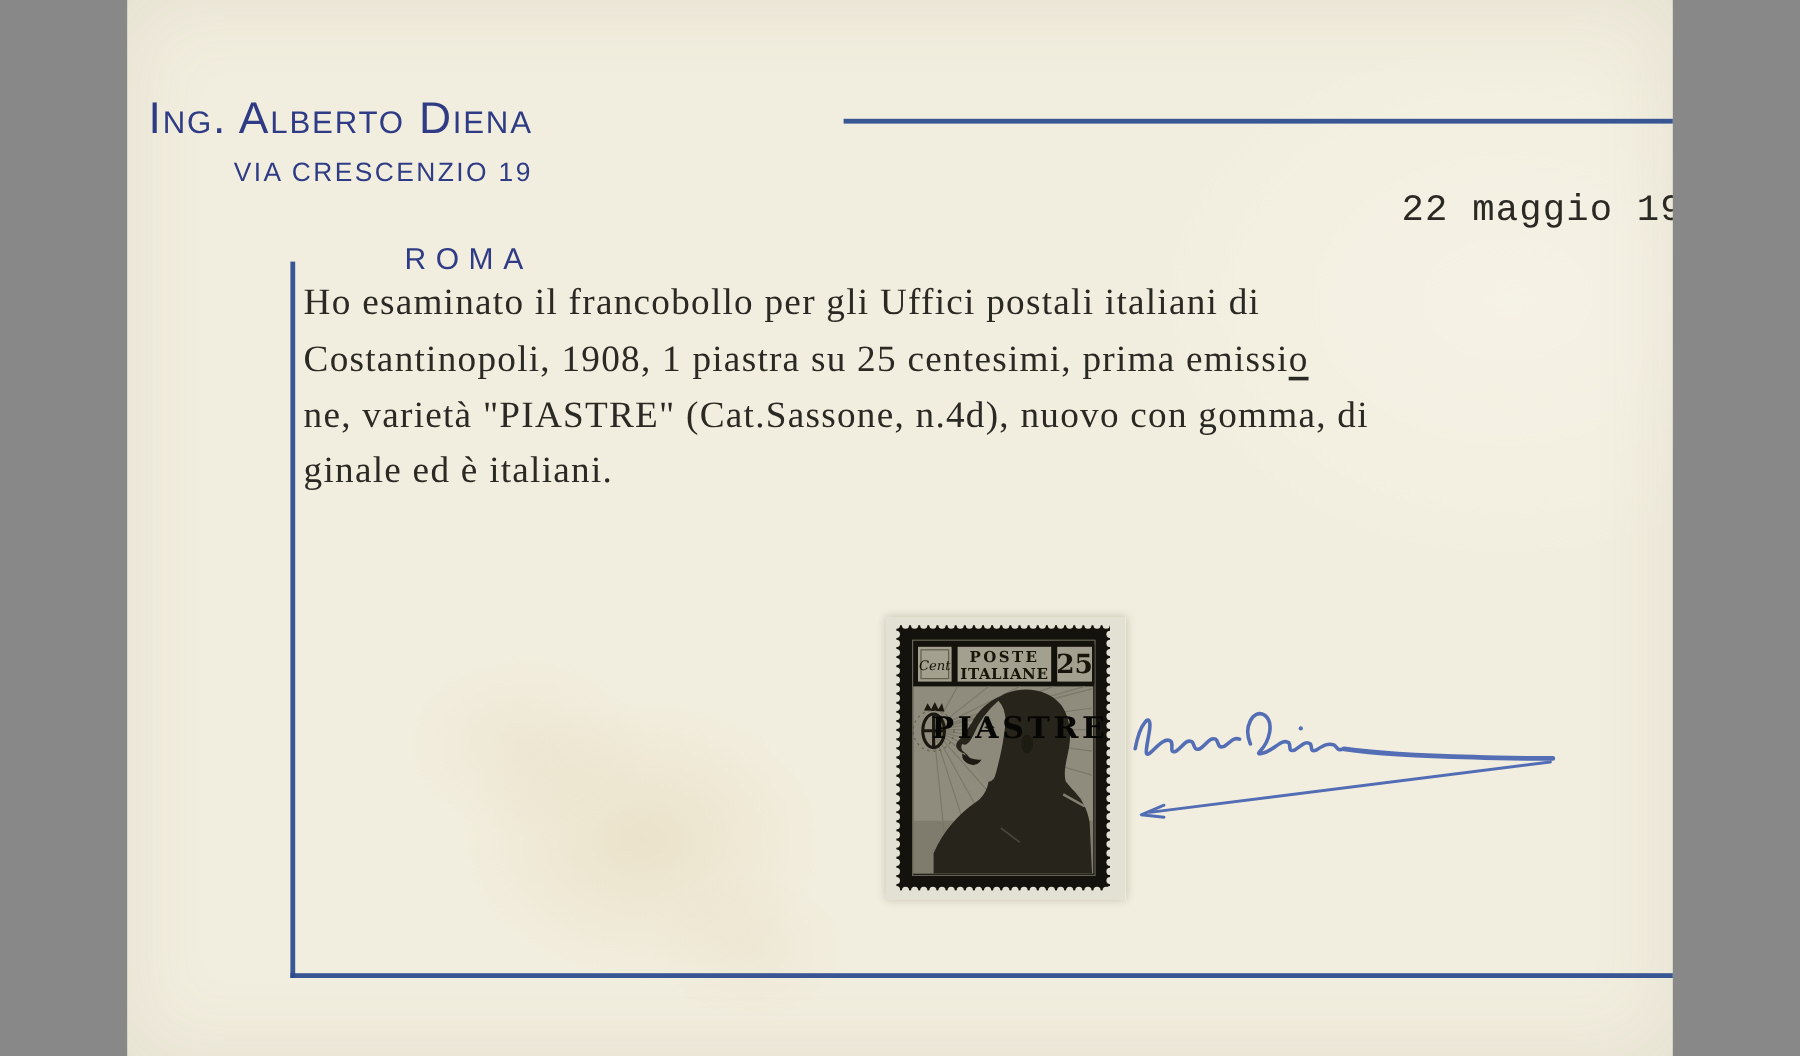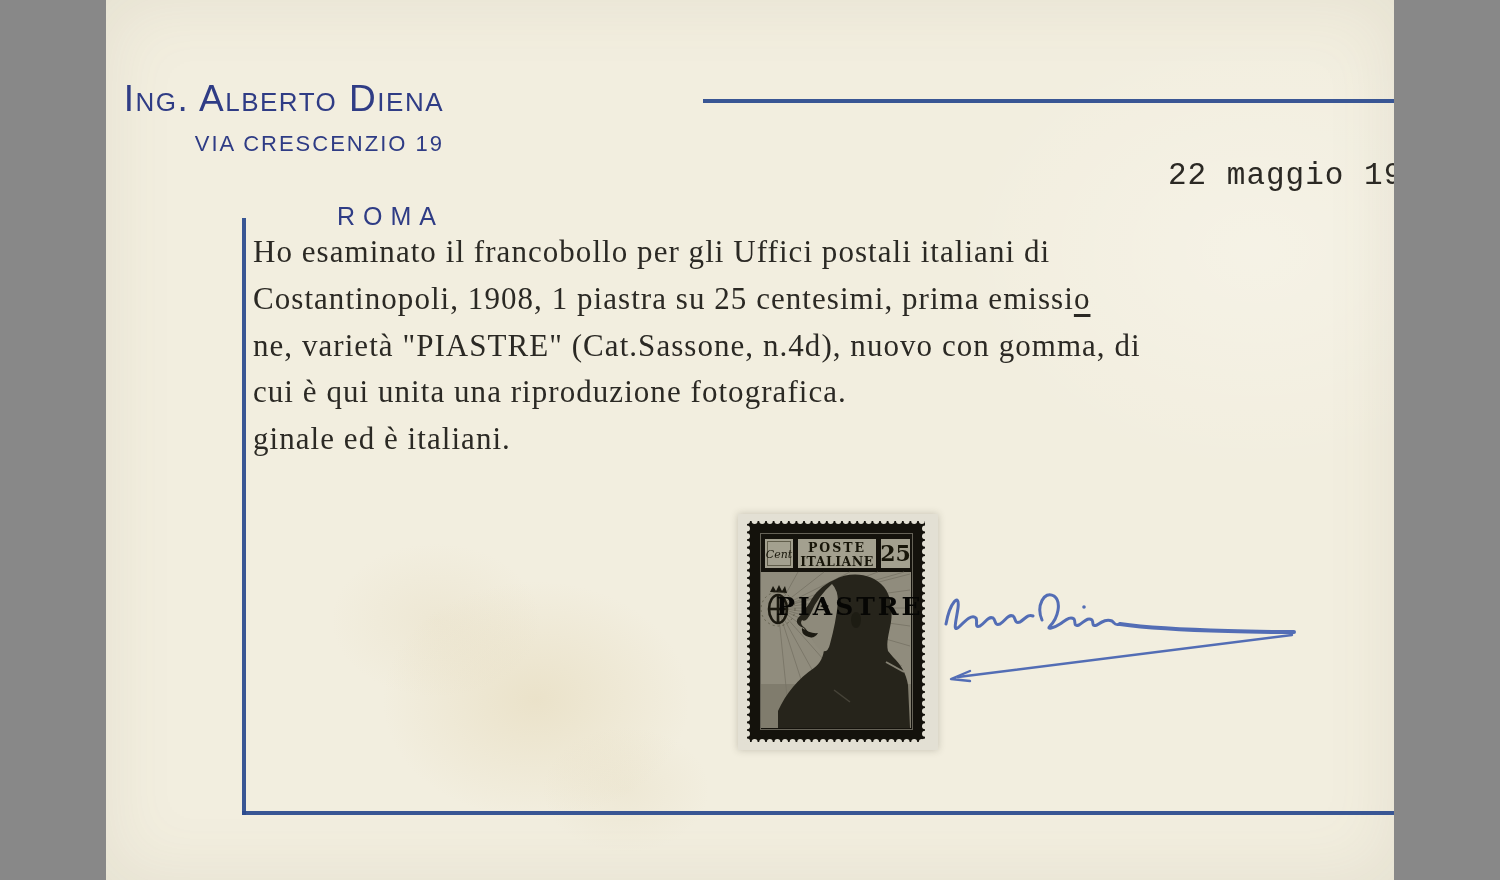--- a/index.html
+++ b/index.html
@@ -57,21 +57,20 @@
   <div class="lh lh-name">Ing. Alberto Diena</div>
   <div class="lh lh-address">Via Crescenzio 19</div>
   <div class="lh lh-city">Roma</div>
 
   <div class="tw date">22 maggio 1966</div>
 
   <div class="tw bodytext">
     <div class="line">Ho esaminato il francobollo per gli Uffici postali italiani di</div>
     <div class="line"><span>Costantinopoli, 1908, 1 piastra su 25 centesimi, prima emissi</span><span class="u-end">o</span></div>
     <div class="line">ne, varietà "PIASTRE" (Cat.Sassone, n.4d), nuovo con gomma, di</div>
-    <div class="line">cui è qui unita una riproduzione fotografica.</div>
     <div class="line">ginale ed è italiani.</div>
   </div>
 
   <div class="stamp-photo">
     <svg id="stamp-svg" viewBox="0 0 200 236" width="200" height="236" xmlns="http://www.w3.org/2000/svg">
 
       <rect x="0" y="0" width="200" height="236" fill="#e3e0d4"></rect>
 
       <rect x="9" y="7" width="178" height="221" fill="#14120c"></rect>
 

